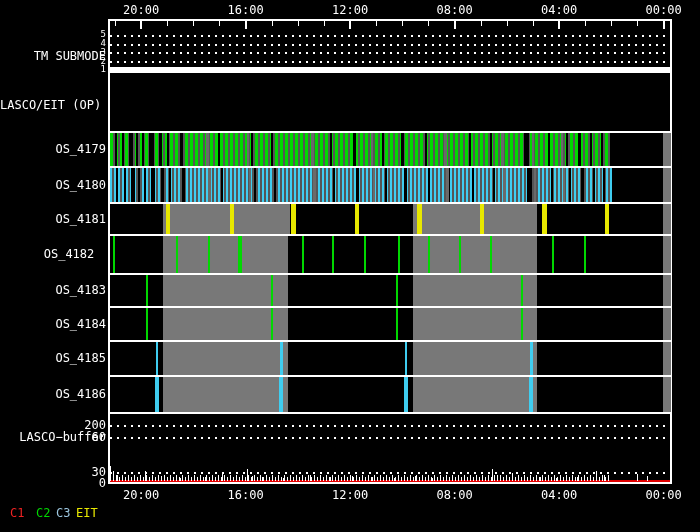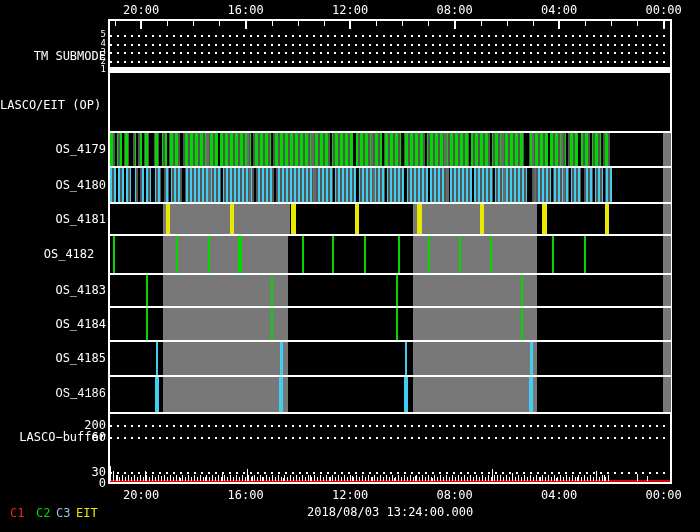--- a/index.html
+++ b/index.html
@@ -6,21 +6,20 @@
   #screen{position:relative;width:700px;height:532px;background:#000;overflow:hidden;
           font-family:"DejaVu Sans Mono", monospace;}
   .abs{position:absolute;}
   .txt{color:#fff;font-size:12px;line-height:14px;white-space:pre;}
   .datetime{left:307px;top:505px;}
 </style>
 </head>
 <body>
 
 <div id="screen">
-  <div class="abs txt datetime">2018/08/03 13:24:00.000</div>
 <div class="abs" style="left: 108px; top: 19px; width: 564px; height: 2px; background: rgb(255, 255, 255);"></div>
     <div class="abs" style="left: 108px; top: 19px; width: 2px; height: 465px; background: rgb(255, 255, 255);"></div>
     <div class="abs" style="left: 670px; top: 19px; width: 2px; height: 465px; background: rgb(255, 255, 255);"></div>
     <div class="abs" style="left: 108px; top: 482px; width: 564px; height: 2px; background: rgb(255, 255, 255);"></div>
     <div class="abs" style="left: 662.5px; top: 21px; width: 2px; height: 8px; background: rgb(255, 255, 255);"></div>
     <div class="abs" style="left: 637.38px; top: 21px; width: 1px; height: 5px; background: rgb(255, 255, 255);"></div>
     <div class="abs" style="left: 611.26px; top: 21px; width: 1px; height: 5px; background: rgb(255, 255, 255);"></div>
     <div class="abs" style="left: 585.14px; top: 21px; width: 1px; height: 5px; background: rgb(255, 255, 255);"></div>
     <div class="abs" style="left: 558.02px; top: 21px; width: 2px; height: 8px; background: rgb(255, 255, 255);"></div>
     <div class="abs" style="left: 532.9px; top: 21px; width: 1px; height: 5px; background: rgb(255, 255, 255);"></div>
@@ -54,21 +53,21 @@
     <div class="abs txt" style="left: 645.5px; top: 488px;">00:00</div>
     <div class="abs txt" style="left: 0px; top: 49px; width: 106px; text-align: right;">TM SUBMODE</div>
     <div class="abs txt" style="left: 0px; top: 98px; width: 106px; text-align: left;">LASCO/EIT (OP)</div>
     <div class="abs txt" style="left: 0px; top: 142px; width: 106px; text-align: right;">OS_4179</div>
     <div class="abs txt" style="left: 0px; top: 178px; width: 106px; text-align: right;">OS_4180</div>
     <div class="abs txt" style="left: 0px; top: 212px; width: 106px; text-align: right;">OS_4181</div>
     <div class="abs txt" style="left: 0px; top: 247px; width: 106px; text-align: center; margin-left: 16px;">OS_4182</div>
     <div class="abs txt" style="left: 0px; top: 283px; width: 106px; text-align: right;">OS_4183</div>
     <div class="abs txt" style="left: 0px; top: 317px; width: 106px; text-align: right;">OS_4184</div>
     <div class="abs txt" style="left: 0px; top: 351px; width: 106px; text-align: right;">OS_4185</div>
-    <div class="abs txt" style="left: 0px; top: 387px; width: 106px; text-align: right; font-family: Liberation Mono, monospace;">OS_4186</div>
+    <div class="abs txt" style="left: 0px; top: 387px; width: 106px; text-align: right;">OS_4186</div>
     <div class="abs txt" style="left: 0px; top: 430px; width: 106px; text-align: right;">LASCO−buffer</div>
     <div class="abs" style="left: 110px; top: 35px; width: 560px; height: 2px; background: repeating-linear-gradient(90deg, rgb(255, 255, 255) 0px, rgb(255, 255, 255) 2px, transparent 2px, transparent 7px);"></div>
     <div class="abs" style="left: 110px; top: 44px; width: 560px; height: 2px; background: repeating-linear-gradient(90deg, rgb(255, 255, 255) 0px, rgb(255, 255, 255) 2px, transparent 2px, transparent 7px);"></div>
     <div class="abs" style="left: 110px; top: 52px; width: 560px; height: 2px; background: repeating-linear-gradient(90deg, rgb(255, 255, 255) 0px, rgb(255, 255, 255) 2px, transparent 2px, transparent 7px);"></div>
     <div class="abs" style="left: 110px; top: 61px; width: 560px; height: 2px; background: repeating-linear-gradient(90deg, rgb(255, 255, 255) 0px, rgb(255, 255, 255) 2px, transparent 2px, transparent 7px);"></div>
     <div class="abs" style="left: 108px; top: 67px; width: 564px; height: 6px; background: rgb(255, 255, 255);"></div>
     <div class="abs txt" style="left: 94px; top: 30px; width: 12px; text-align: right; font-size: 9px; line-height: 9px;">5</div>
     <div class="abs txt" style="left: 94px; top: 39px; width: 12px; text-align: right; font-size: 9px; line-height: 9px;">4</div>
     <div class="abs txt" style="left: 94px; top: 48px; width: 12px; text-align: right; font-size: 9px; line-height: 9px;">3</div>
     <div class="abs txt" style="left: 94px; top: 57px; width: 12px; text-align: right; font-size: 9px; line-height: 9px;">2</div>

